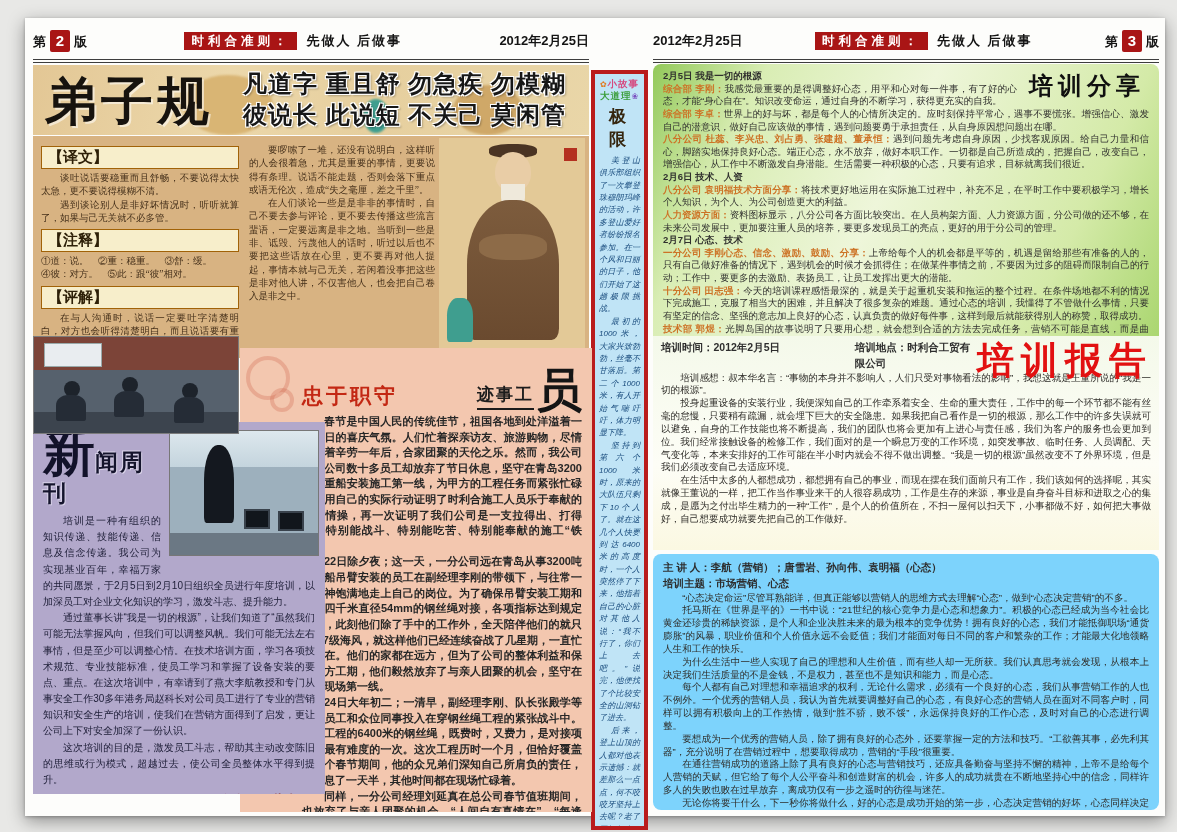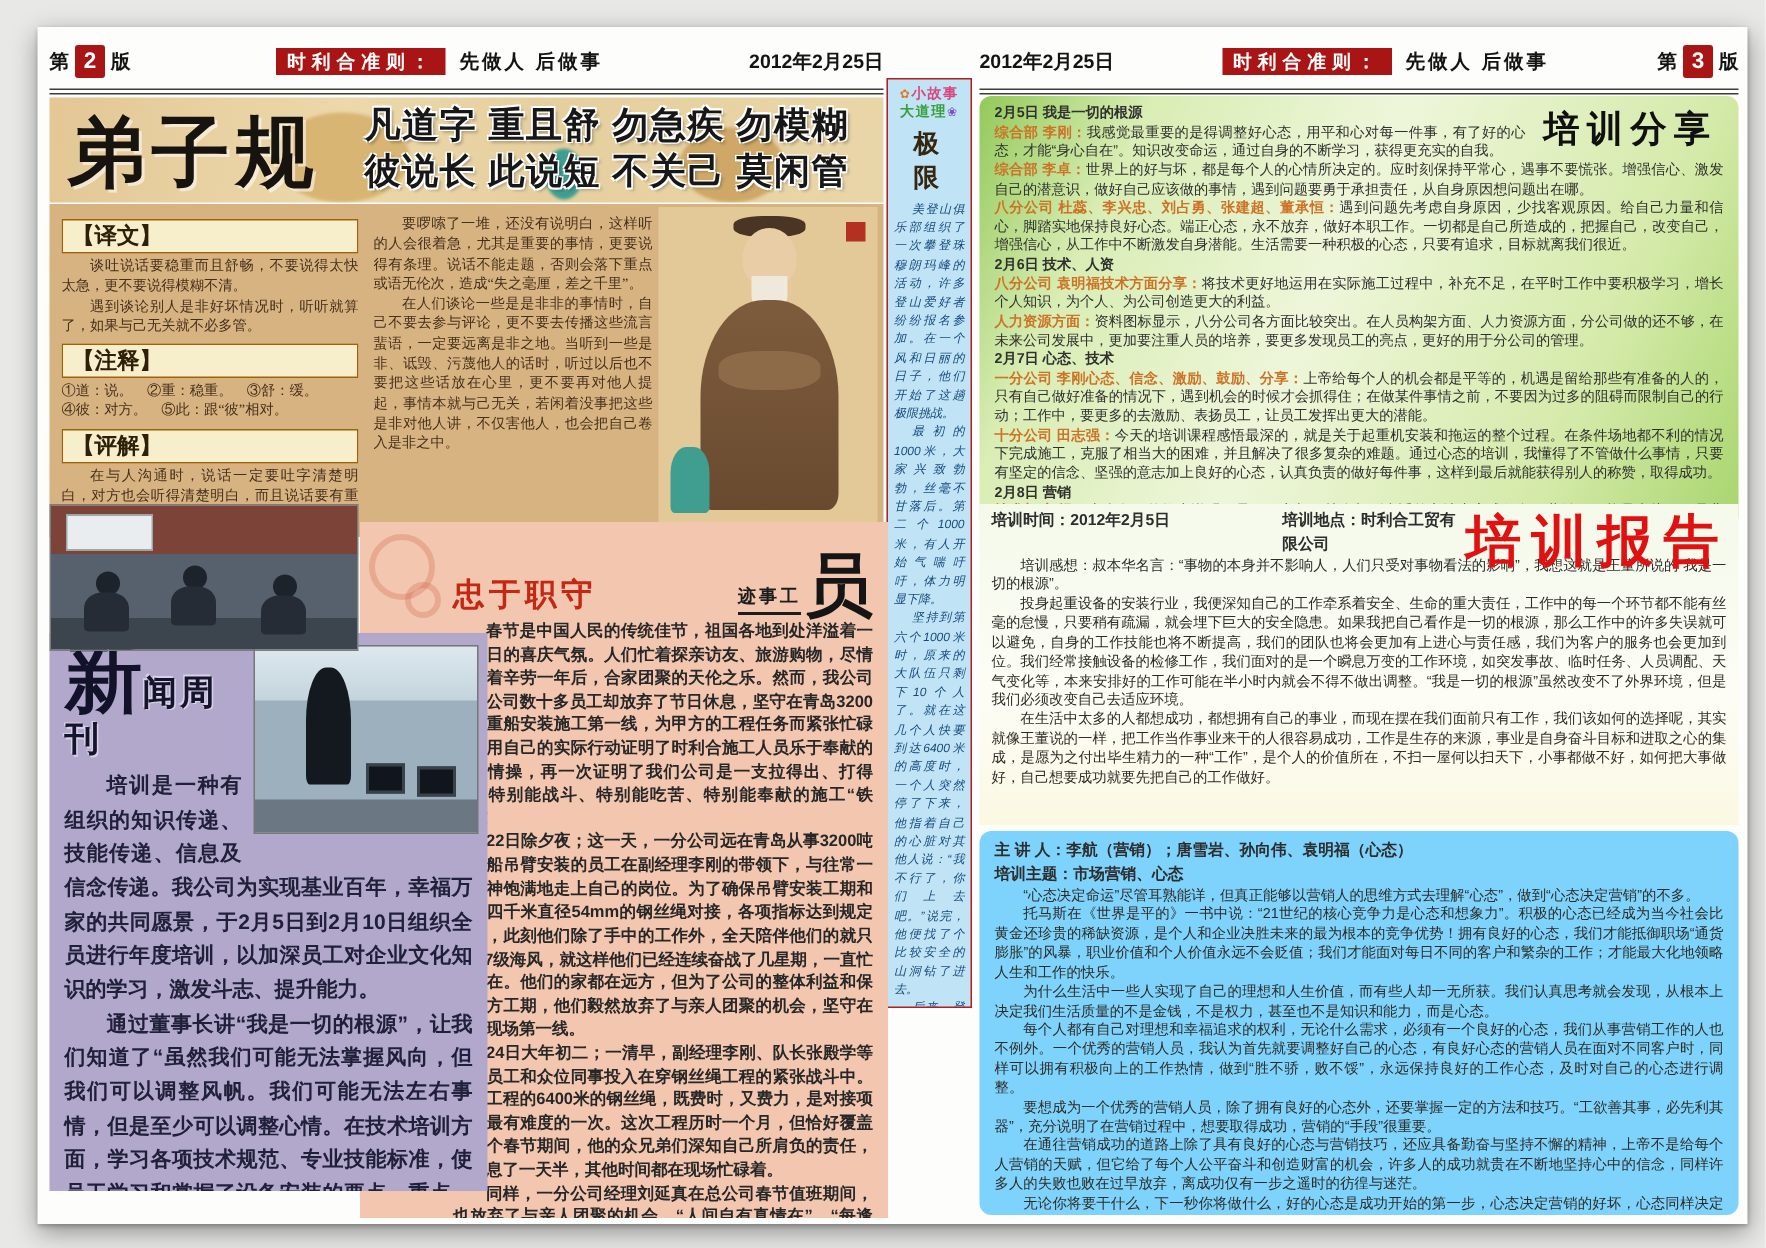--- a/index.html
+++ b/index.html
@@ -63,35 +63,35 @@
   .np-desk { position:absolute; left:0; bottom:0; width:100%; height:22px; background:#6b7884; }
   .np-mon1,.np-mon2 { position:absolute; width:26px; height:20px; background:#11161c; border:2px solid #39424c; }
   .np-mon1 { right:14px; bottom:24px; } .np-mon2 { right:48px; bottom:26px; }
 
   
   .purple { left:8px; top:404px; width:292px; height:372px; background:#b2a8cb; padding:8px 10px 4px; overflow:hidden; z-index:4; }
   .news-title { margin-bottom:4px; }
   .news-big { font-size:52px; font-weight:900; color:#12122a; font-family:"Liberation Serif","DejaVu Serif",serif; line-height:.9; }
   .news-rest { font-size:23px; font-weight:900; color:#14142c; letter-spacing:2px;
                text-shadow:-1px -1px 0 #d8d2e8,1px 1px 0 #d8d2e8; }
-  .purple p { font-size:14px; line-height:1.62; font-weight:700; color:#20203a; text-align:justify; text-indent:2em; }
+  .purple p { font-size:10px; line-height:1.62; font-weight:400; color:#20203a; text-align:justify; text-indent:2em; }
   .purple .sig { text-align:right; padding-right:6px; margin-top:4px; }
 
   
   .pink { left:215px; top:330px; width:352px; height:464px; background:#f3c7af; overflow:hidden; z-index:1; padding:4px 10px 4px 62px; }
   .swirl { position:absolute; border:4px solid rgba(205,95,70,.28); border-radius:50%; }
   .feat-titlerow { display:flex; align-items:flex-end; justify-content:space-between; height:58px; margin-bottom:4px; }
   .feat-left { font-size:21px; font-weight:900; color:#c32814; letter-spacing:3px; }
   .feat-right { display:flex; align-items:flex-end; }
-  .feat-small { font-size:12px; font-weight:900; color:#1c1c1c; border-bottom:2px solid #1c1c1c; padding-bottom:2px; letter-spacing:2px;font-family:Liberation Mono, monospace; }
+  .feat-small { font-size:17px; font-weight:900; color:#1c1c1c; border-bottom:2px solid #1c1c1c; padding-bottom:2px; letter-spacing:2px;font-family:Liberation Mono, monospace; }
   .feat-big { font-size:46px; font-weight:900; color:#151515; line-height:.85; margin-left:2px; }
   .pink p { font-size:11px; line-height:1.42; color:#272727; font-weight:600; text-align:justify; text-indent:2em; }
 
   
-  .strip { left:566px; top:34px; width:57px; height:620px; background:#c0e4f6; border:1px solid #b91c1c; padding:4px 4px; overflow:hidden; }
+  .strip { left:566px; top:52px; width:57px; height:760px; background:#c0e4f6; border:4px solid #b91c1c; padding:4px 4px; overflow:hidden; }
   .strip-head { text-align:center; font-weight:900; font-size:9.5px; line-height:1.3; letter-spacing:1px; }
   .sh1 { color:#d6487e; } .sh2 { color:#3a9e3a; }
   .strip-flower1 { color:#e07a1f; font-size:8px; } .strip-flower2 { color:#7a4fc0; font-size:8px; }
   .strip-title { text-align:center; font-weight:900; font-size:17px; color:#35260f; margin:2px 0 4px; letter-spacing:4px; }
   .strip p { font-family:Liberation Sans, sans-serif; font-style:italic; font-size:8px; line-height:1.55;
              color:#174a7c; text-align:justify; text-indent:1.5em; }
 
   
   .green { left:628px; top:46px; width:506px; height:288px; border-radius:8px; padding:6px 10px; overflow:hidden;
       background:linear-gradient(115deg,#93c95a 0%,#d9edb4 18%,#eef6da 45%,#d4eaa8 78%,#a8d56d 100%); }
@@ -242,21 +242,20 @@
       <p class="g-date">2月5日 我是一切的根源</p>
       <p><span class="g-spk">综合部 李刚：</span><span>我感觉最重要的是得调整好心态，用平和心对每一件事，有了好的心态，才能“身心自在”。知识改变命运，通过自身的不断学习，获得更充实的自我。</span></p>
       <p><span class="g-spk">综合部 李卓：</span><span>世界上的好与坏，都是每个人的心情所决定的。应时刻保持平常心，遇事不要慌张。增强信心、激发自己的潜意识，做好自己应该做的事情，遇到问题要勇于承担责任，从自身原因想问题出在哪。</span></p>
       <p><span class="g-spk">八分公司 杜蕊、李兴忠、刘占勇、张建超、董承恒：</span><span>遇到问题先考虑自身原因，少找客观原因。给自己力量和信心，脚踏实地保持良好心态。端正心态，永不放弃，做好本职工作。一切都是自己所造成的，把握自己，改变自己，增强信心，从工作中不断激发自身潜能。生活需要一种积极的心态，只要有追求，目标就离我们很近。</span></p>
       <p class="g-date">2月6日 技术、人资</p>
       <p><span class="g-spk">八分公司 袁明福技术方面分享：</span><span>将技术更好地运用在实际施工过程中，补充不足，在平时工作中要积极学习，增长个人知识，为个人、为公司创造更大的利益。</span></p>
       <p><span class="g-spk">人力资源方面：</span><span>资料图标显示，八分公司各方面比较突出。在人员构架方面、人力资源方面，分公司做的还不够，在未来公司发展中，更加要注重人员的培养，要更多发现员工的亮点，更好的用于分公司的管理。</span></p>
       <p class="g-date">2月7日 心态、技术</p>
       <p><span class="g-spk">一分公司 李刚心态、信念、激励、鼓励、分享：</span><span>上帝给每个人的机会都是平等的，机遇是留给那些有准备的人的，只有自己做好准备的情况下，遇到机会的时候才会抓得住；在做某件事情之前，不要因为过多的阻碍而限制自己的行动；工作中，要更多的去激励、表扬员工，让员工发挥出更大的潜能。</span></p>
       <p><span class="g-spk">十分公司 田志强：</span><span>今天的培训课程感悟最深的，就是关于起重机安装和拖运的整个过程。在条件场地都不利的情况下完成施工，克服了相当大的困难，并且解决了很多复杂的难题。通过心态的培训，我懂得了不管做什么事情，只要有坚定的信念、坚强的意志加上良好的心态，认真负责的做好每件事，这样到最后就能获得别人的称赞，取得成功。</span></p>
-      <p class="g-date">2月8日 营销</p>
       <p><span class="g-spk">技术部 郭煜：</span><span>光脚岛国的故事说明了只要用心想，就会想到合适的方法去完成任务，营销不可能是直线，而是曲线，谈生意要用脑才行，不要过多的去模仿他人，要多为客户思考才能找到他们的需求。</span></p>
 
     </div>
 
     <div class="report">
       <div class="report-title">培训报告</div>
       <div class="meta-block">
         <div class="meta-row">
           <span class="m1"><span>培训时间：</span><span>2012年2月5日</span></span>
           <span><span>培训地点：</span><span>时利合工贸有限公司</span></span>

